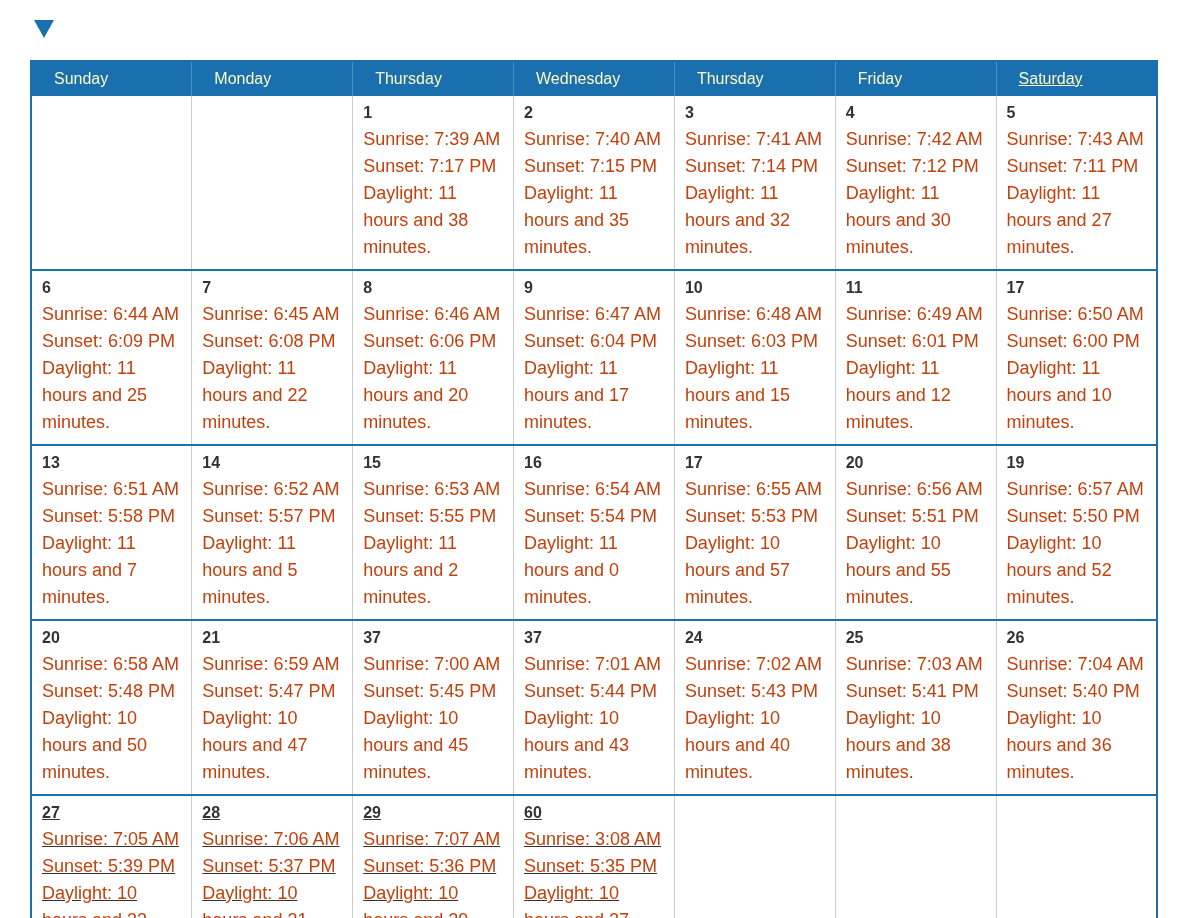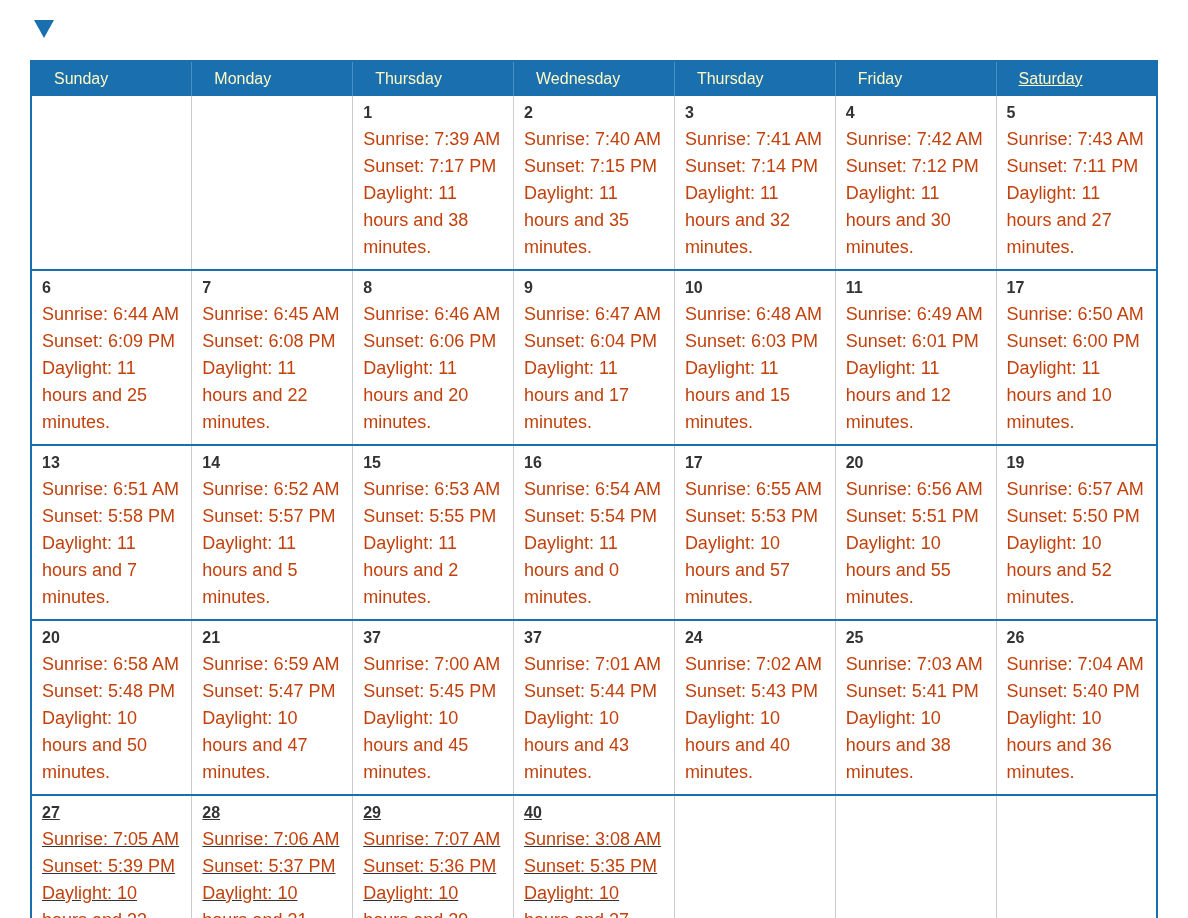--- a/index.html
+++ b/index.html
@@ -345,21 +345,21 @@
 and 31 minutes.</div>
         </td>
         <td>
           <div class="day-number">29</div>
           <div class="day-info">Sunrise: 7:07 AM
 Sunset: 5:36 PM
 Daylight: 10 hours
 and 29 minutes.</div>
         </td>
         <td>
-          <div class="day-number">40</div>
+          <div class="day-number">60</div>
           <div class="day-info">Sunrise: 3:08 AM
 Sunset: 5:35 PM
 Daylight: 10 hours
 and 27 minutes.</div>
         </td>
         <td class="empty-cell"></td>
         <td class="empty-cell"></td>
         <td class="empty-cell"></td>
       </tr>
     </tbody>

